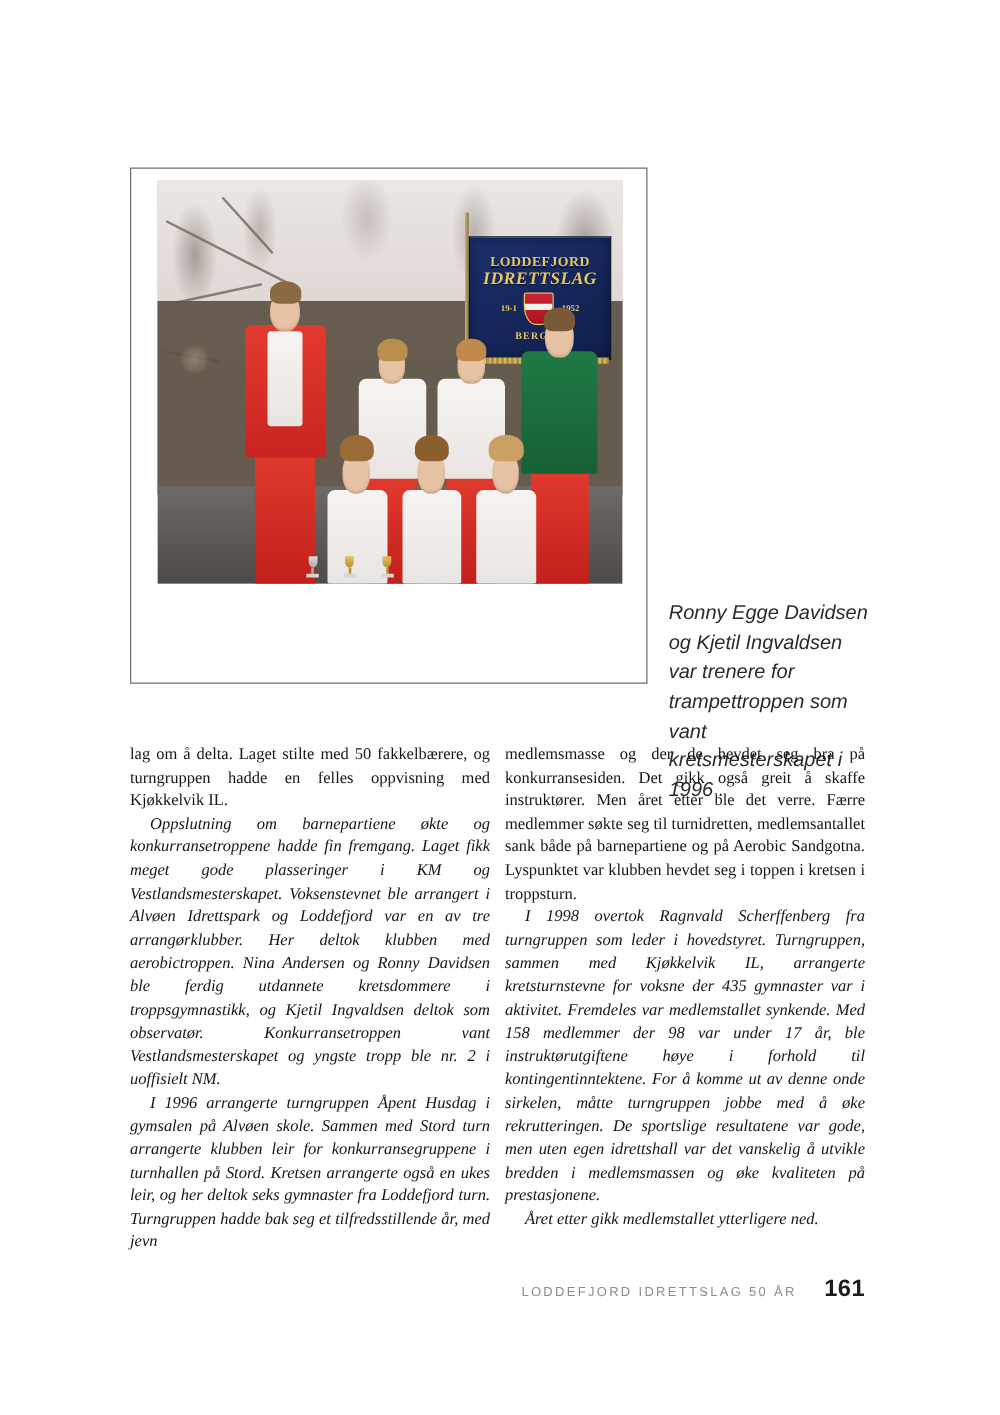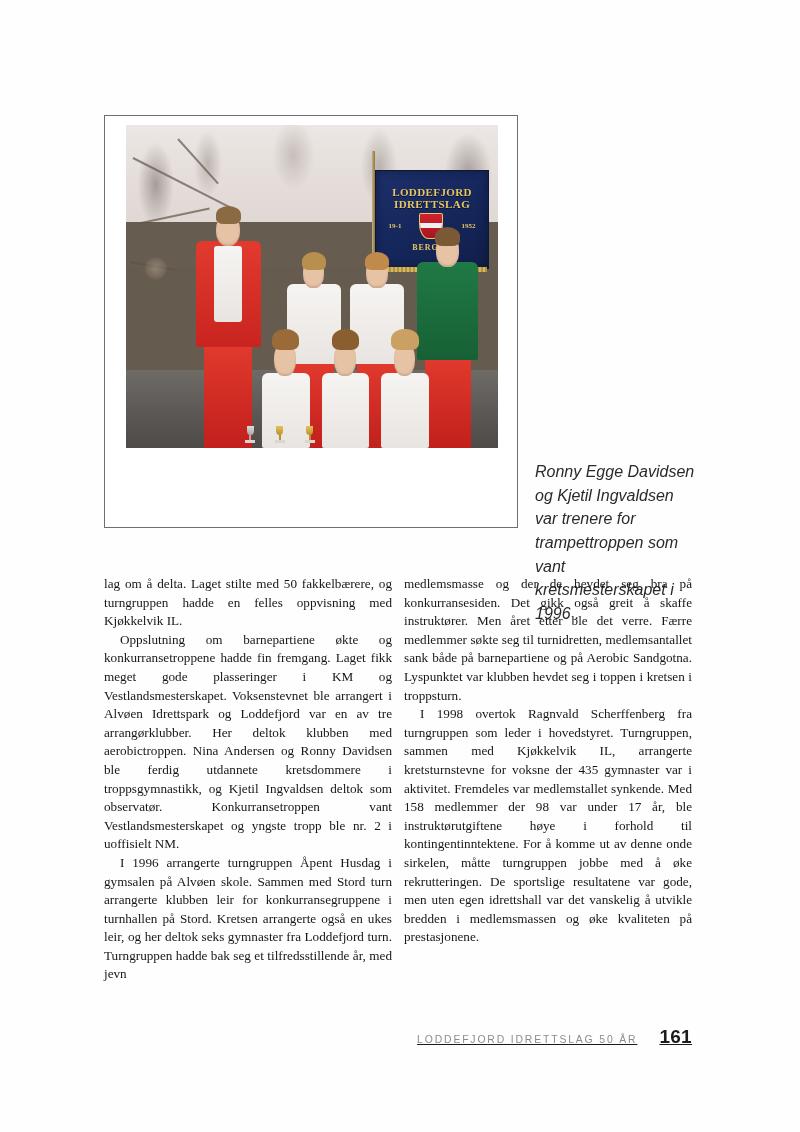--- a/index.html
+++ b/index.html
@@ -13,20 +13,21 @@
     position: relative;
     font-family: "Liberation Serif", serif;
     color: #1a1a1a;
     overflow: hidden;
   }
 
   .page {
     position: absolute;
     inset: 0;
     background: #fefefe;
+    margin-top: 19px;
   }
 
   
   .figure-frame {
     position: absolute;
     left: 104px;
     top: 115px;
     width: 414px;
     height: 413px;
     border: 1px solid #6f6f6f;
@@ -118,25 +119,25 @@
   }
   .banner-top-line, .banner-sub-line {
     color: #e7c764;
     font-family: "Liberation Serif", serif;
     font-weight: bold;
     letter-spacing: .4px;
     text-shadow: 0 1px 0 rgba(0,0,0,.6);
     line-height: 1;
   }
   .banner-top-line { font-size: 11px; }
-  .banner-sub-line { font-size: 11px; margin-bottom: 2px; }
+  .banner-sub-line { font-size: 14px; margin-bottom: 2px; font-style: italic; }
   .banner-mid {
     display: flex;
     align-items: center;
-    gap: 18px;
+    gap: 6px;
   }
   .banner-year {
     color: #e7c764;
     font-size: 7px;
     font-weight: bold;
     font-family: "Liberation Serif", serif;
   }
   .crest {
     width: 22px; height: 24px;
     background: linear-gradient(180deg, #cf2230 0%, #a8141f 100%);
@@ -272,36 +273,36 @@
     text-align: justify;
     text-justify: inter-word;
     font-family: "Liberation Serif", serif;
     font-size: 13.2px;
     line-height: 18.6px;
     color: #16161a;
     hyphens: manual;
   }
   .col p.indent {
     text-indent: 16px;
+    font-style: italic;
   }
   .col p.last-line-left {
     text-align-last: left;
   }
 
   
   .footer {
     position: absolute;
     left: 104px;
     right: 108px;
-    top: 1026px;
+    top: 1002px;
     display: flex;
     align-items: baseline;
     justify-content: flex-end;
     gap: 22px;
-    text-decoration: underline;
   }
   .footer-text {
     font-family: "Liberation Sans", sans-serif;
     font-size: 10.4px;
     letter-spacing: 1.85px;
     color: #8c8c8c;
   }
   .footer-page {
     font-family: "Liberation Sans", sans-serif;
     font-size: 19px;
@@ -412,20 +413,21 @@
 
   <div class="columns">
     <div class="col">
       <p>lag om å delta. Laget stilte med 50 fakkelbærere, og turngruppen hadde en felles oppvisning med Kjøkkelvik IL.</p>
       <p class="indent">Oppslutning om barnepartiene økte og konkurransetroppene hadde fin fremgang. Laget fikk meget gode plasseringer i KM og Vestlandsmesterskapet. Voksenstevnet ble arrangert i Alvøen Idrettspark og Loddefjord var en av tre arrangørklubber. Her deltok klubben med aerobictroppen. Nina Andersen og Ronny Davidsen ble ferdig utdannete kretsdommere i troppsgymnastikk, og Kjetil Ingvaldsen deltok som observatør. Konkurransetroppen vant Vestlandsmesterskapet og yngste tropp ble nr. 2 i uoffisielt NM.</p>
       <p class="indent last-line-left">I 1996 arrangerte turngruppen Åpent Husdag i gymsalen på Alvøen skole. Sammen med Stord turn arrangerte klubben leir for konkurransegruppene i turnhallen på Stord. Kretsen arrangerte også en ukes leir, og her deltok seks gymnaster fra Loddefjord turn. Turngruppen hadde bak seg et tilfredsstillende år, med jevn</p>
     </div>
     <div class="col">
       <p>medlemsmasse og der de hevdet seg bra på konkurransesiden. Det gikk også greit å skaffe instruktører. Men året etter ble det verre. Færre medlemmer søkte seg til turnidretten, medlemsantallet sank både på barnepartiene og på Aerobic Sandgotna. Lyspunktet var klubben hevdet seg i toppen i kretsen i troppsturn.</p>
       <p class="indent">I 1998 overtok Ragnvald Scherffenberg fra turngruppen som leder i hovedstyret. Turngruppen, sammen med Kjøkkelvik IL, arrangerte kretsturnstevne for voksne der 435 gymnaster var i aktivitet. Fremdeles var medlemstallet synkende. Med 158 medlemmer der 98 var under 17 år, ble instruktørutgiftene høye i forhold til kontingentinntektene. For å komme ut av denne onde sirkelen, måtte turngruppen jobbe med å øke rekrutteringen. De sportslige resultatene var gode, men uten egen idrettshall var det vanskelig å utvikle bredden i medlemsmassen og øke kvaliteten på prestasjonene.</p>
+      <p class="indent last-line-left">Året etter gikk medlemstallet ytterligere ned.</p>
     </div>
   </div>
 
   <div class="footer">
     <div class="footer-text">LODDEFJORD IDRETTSLAG 50 ÅR</div>
     <div class="footer-page">161</div>
   </div>
 
 </div>
 

